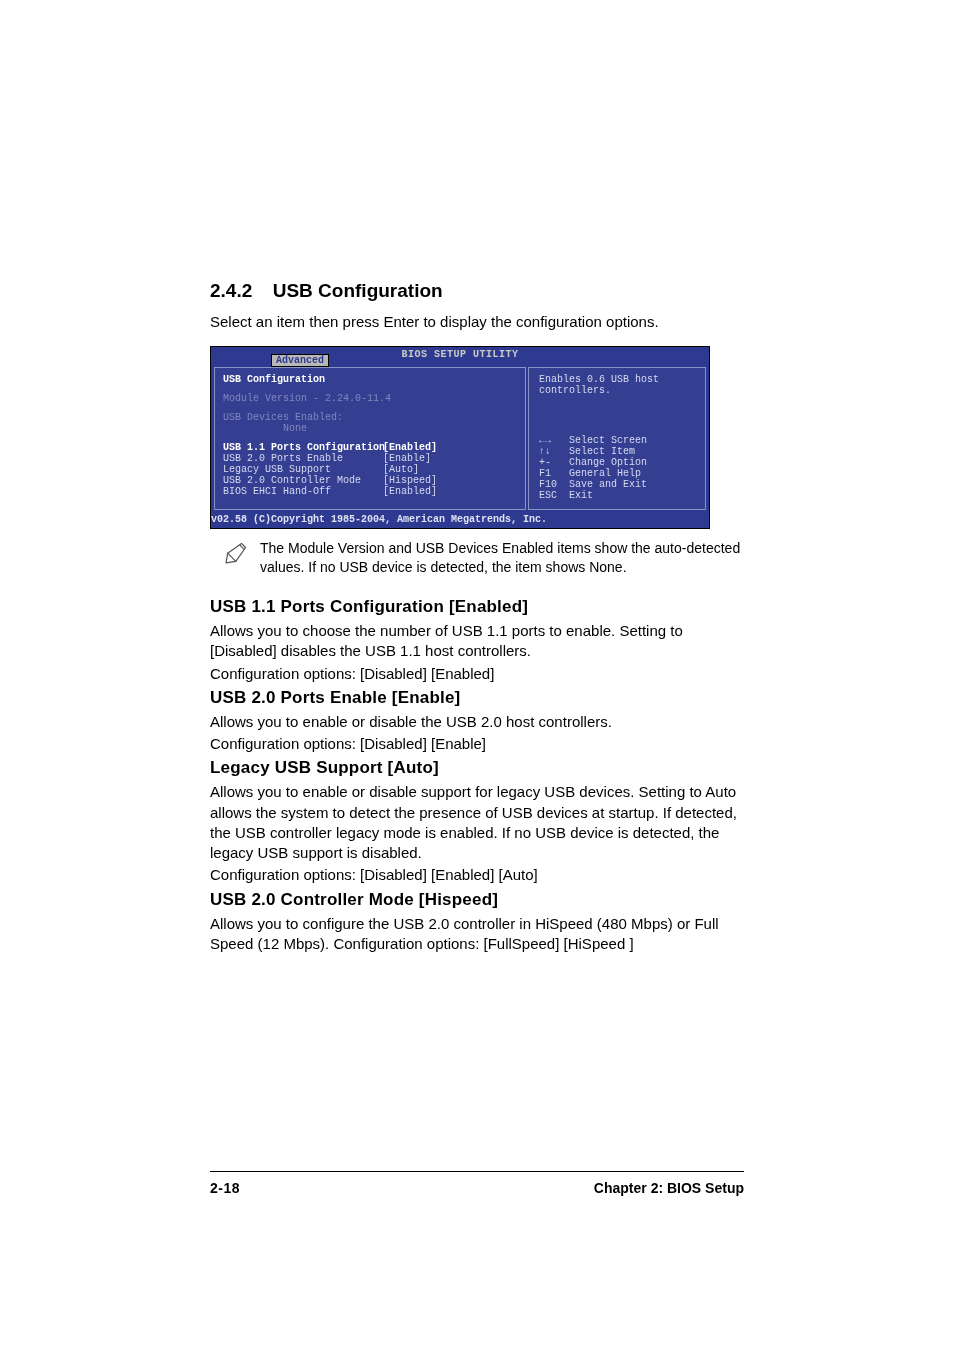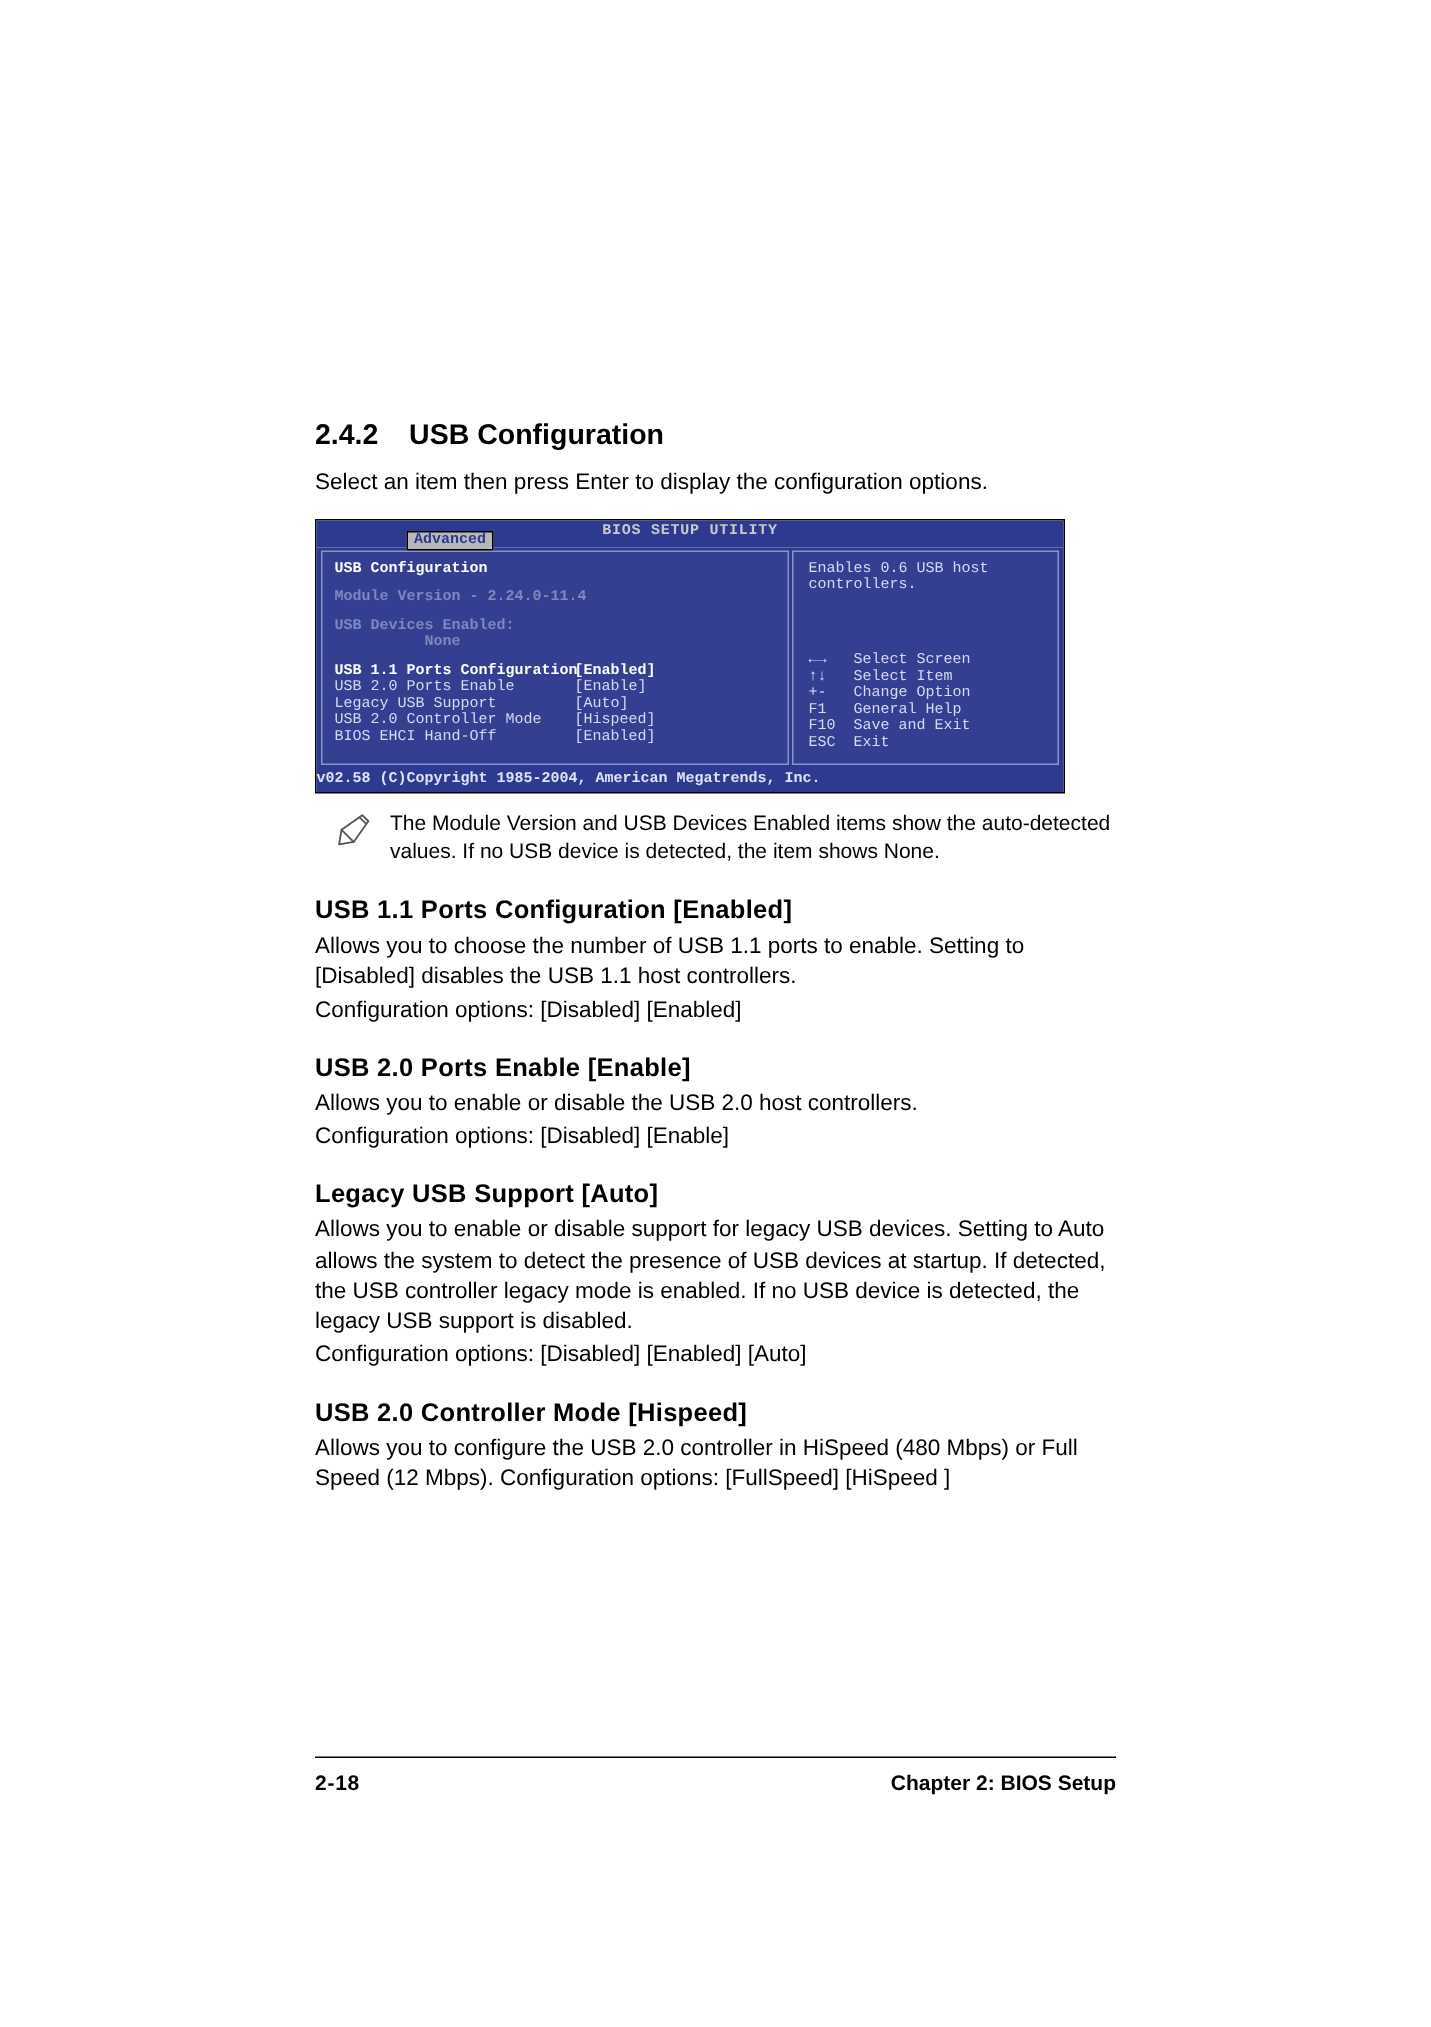--- a/index.html
+++ b/index.html
@@ -72,21 +72,21 @@
     border: 1px solid #8a93c8;
     margin: 2px 3px 2px 0;
     background: #353f92;
     padding: 6px 6px 8px 10px;
     color: #d5d9f0;
     display: flex;
     flex-direction: column;
     justify-content: space-between;
   }
   .bios .left .hdr { font-weight: bold; color: #3a5fd8; }
-  .bios .left .dim { color: #7e87be; font-weight: bold; }
+  .bios .left .dim { color: #7e87be; }
   .bios .row { display: flex; }
   .bios .row .lab { width: 160px; white-space: pre; }
   .bios .row .val { white-space: pre; }
   .bios .white { color: #fff; font-weight: bold; }
   .bios .legend .lrow { display: flex; }
   .bios .legend .k { width: 30px; white-space: pre; }
   .bios .footer {
     background: #2e3a8f;
     color: #dfe2f5;
     padding: 2px 0 3px;
@@ -104,21 +104,21 @@
     flex: 0 0 50px;
     display: flex;
     justify-content: center;
     padding-top: 2px;
   }
   .note .txt { font-size: 14px; line-height: 1.35; }
 
   .subhead {
     font-weight: bold;
     font-size: 17px;
-    margin-top: 18px;
+    margin-top: 4px;
     margin-bottom: 4px;
     letter-spacing: 0.2px;
   }
   .subhead.first-sub { margin-top: 8px; }
 
   .footer-row {
     position: absolute;
     left: 210px;
     right: 210px;
     bottom: 155px;

